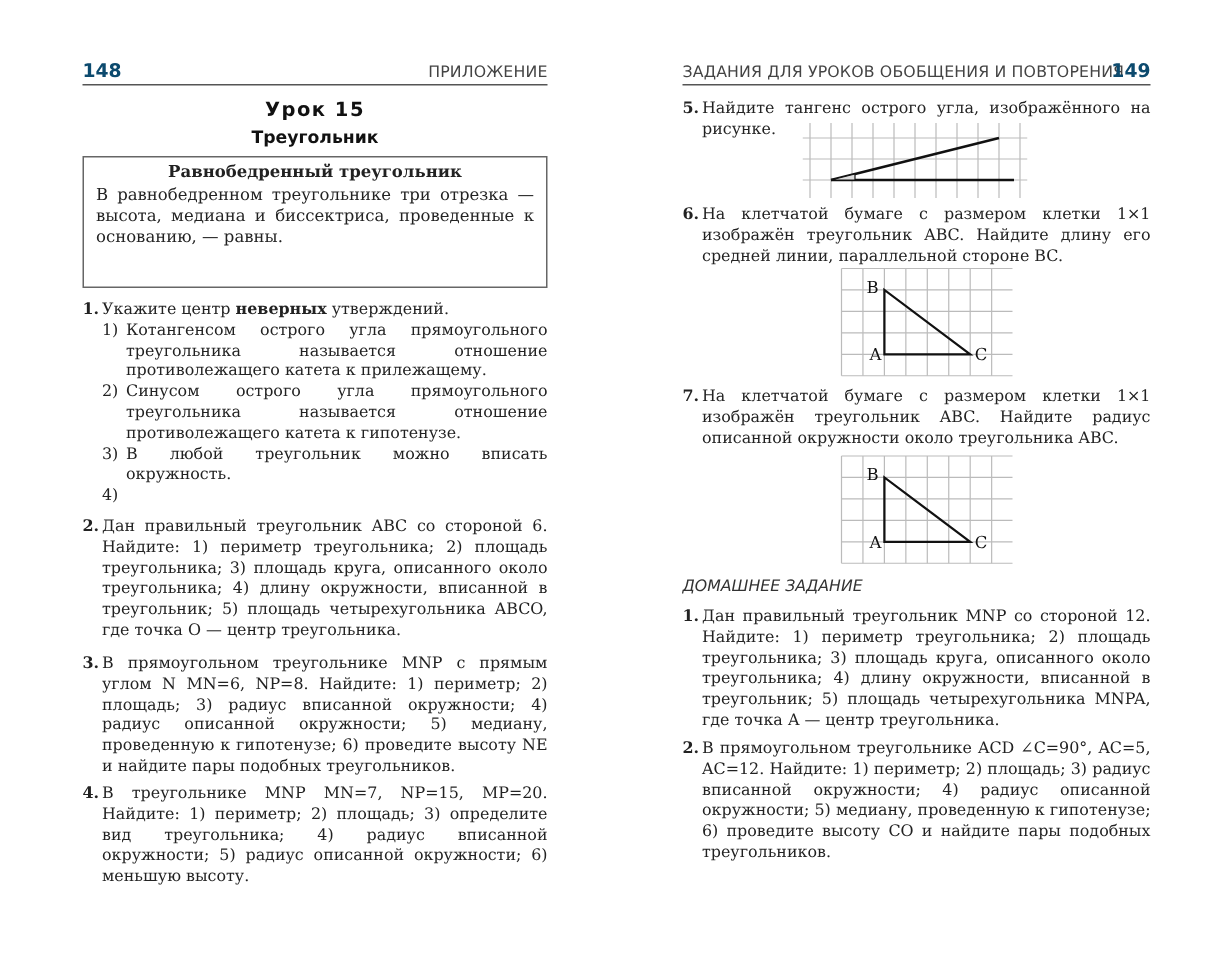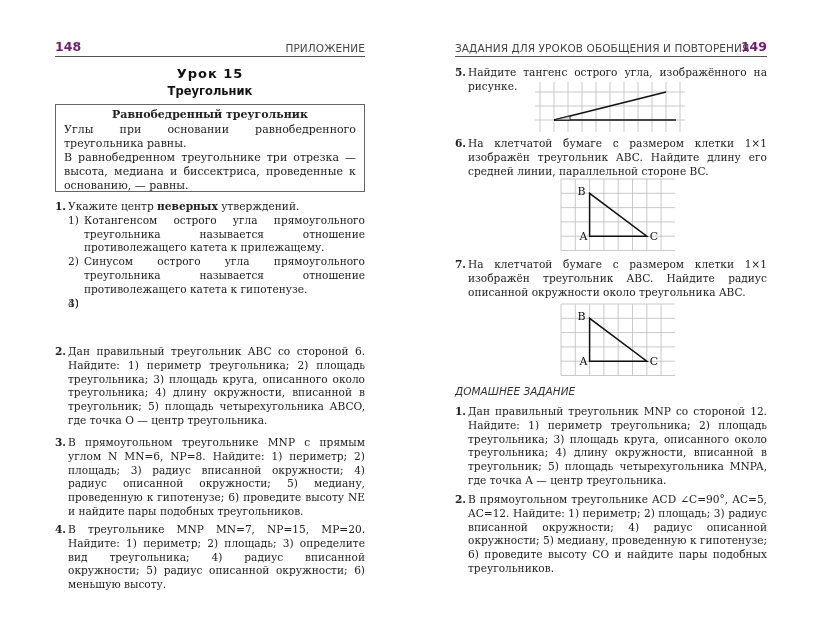--- a/index.html
+++ b/index.html
@@ -3,21 +3,21 @@
 <meta charset="utf-8">
 <style>
   html, body { margin:0; padding:0; background:#ffffff; }
   body { width:820px; height:636px; position:relative; overflow:hidden;
          font-family:"DejaVu Serif", serif; color:#222; }
   .page { position:absolute; top:0; height:636px; }
   .left { left:55px; width:310px; }
   .right { left:455px; width:312px; }
   .running-head { position:absolute; top:42px; left:0; right:0; height:14px;
                   border-bottom:1px solid #555; font-family:"DejaVu Sans", sans-serif; }
-  .rh-num { position:absolute; bottom:2px; font-weight:bold; font-size:12.5px; color:#701a75; }
+  .rh-num { position:absolute; bottom:2px; font-weight:bold; font-size:12.5px; color:#0c4a6e; }
   .rh-title { position:absolute; bottom:2px; font-size:10.5px; color:#444; letter-spacing:0.1px; }
   .left .rh-num { left:0; } .left .rh-title { right:0; }
   .right .rh-num { right:0;text-align:right; } .right .rh-title { left:0; }
 
   .lesson-title { position:absolute; top:66px; left:0; right:0; text-align:center;
                   font-family:"DejaVu Sans", sans-serif; font-weight:bold; font-size:13px; letter-spacing:1px; color:#111; }
   .lesson-sub { position:absolute; top:84px; left:0; right:0; text-align:center;
                 font-family:"DejaVu Sans", sans-serif; font-weight:bold; font-size:11.5px; color:#111; }
 
   .rule-box { position:absolute; top:104px; left:0; right:0; height:88px; border:1px solid #666;
@@ -43,33 +43,32 @@
 <div class="page left">
   <div class="running-head">
     <span class="rh-num">148</span>
     <span class="rh-title">ПРИЛОЖЕНИЕ</span>
   </div>
   <div class="lesson-title">Урок  15</div>
   <div class="lesson-sub">Треугольник</div>
 
   <div class="rule-box">
     <div class="box-title">Равнобедренный треугольник</div>
-    <p>Углы при основании равнобедренного треугольника равны.</p>
     <p>В равнобедренном треугольнике три отрезка — высота, медиана и биссектриса, проведенные к основанию, — равны.</p>
   </div>
 
   <div class="task" style="top:200px;">
     <span class="num">1.</span>
     <div class="body">
       <span>Укажите центр </span><b>неверных</b><span> утверждений.</span>
     </div>
     <ul class="sub-list">
       <li><span class="snum">1)</span><span>Котангенсом острого угла прямоугольного треугольника называется отношение противолежащего катета к прилежащему.</span></li>
       <li><span class="snum">2)</span><span>Синусом острого угла прямоугольного треугольника называется отношение противолежащего катета к гипотенузе.</span></li>
-      <li><span class="snum">3)</span></li>
+      <li><span class="snum">3)</span><span>В любой треугольник можно вписать окружность.</span></li>
       <li><span class="snum">4)</span></li>
     </ul>
   </div>
 
   <div class="task" style="top:345px;">
     <span class="num">2.</span>
     <div class="body">Дан правильный треугольник ABC со стороной 6. Найдите: 1) периметр треугольника; 2) площадь треугольника; 3) площадь круга, описанного около треугольника; 4) длину окружности, вписанной в треугольник; 5) площадь четырехугольника ABCO, где точка O — центр треугольника.</div>
   </div>
   <div class="task" style="top:436px;">
     <span class="num">3.</span>

